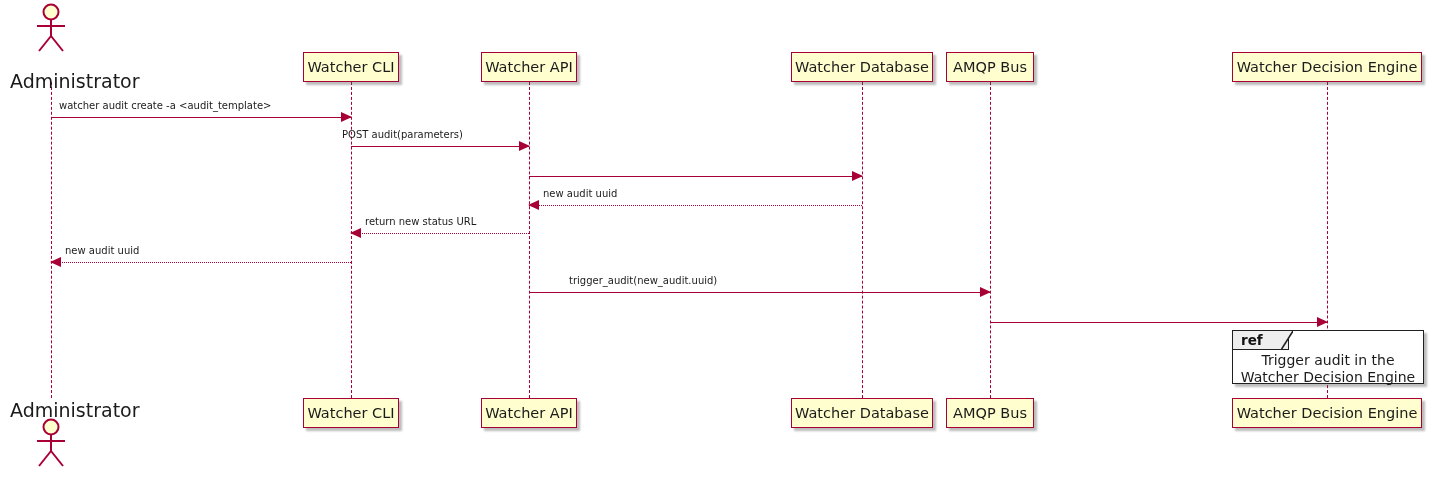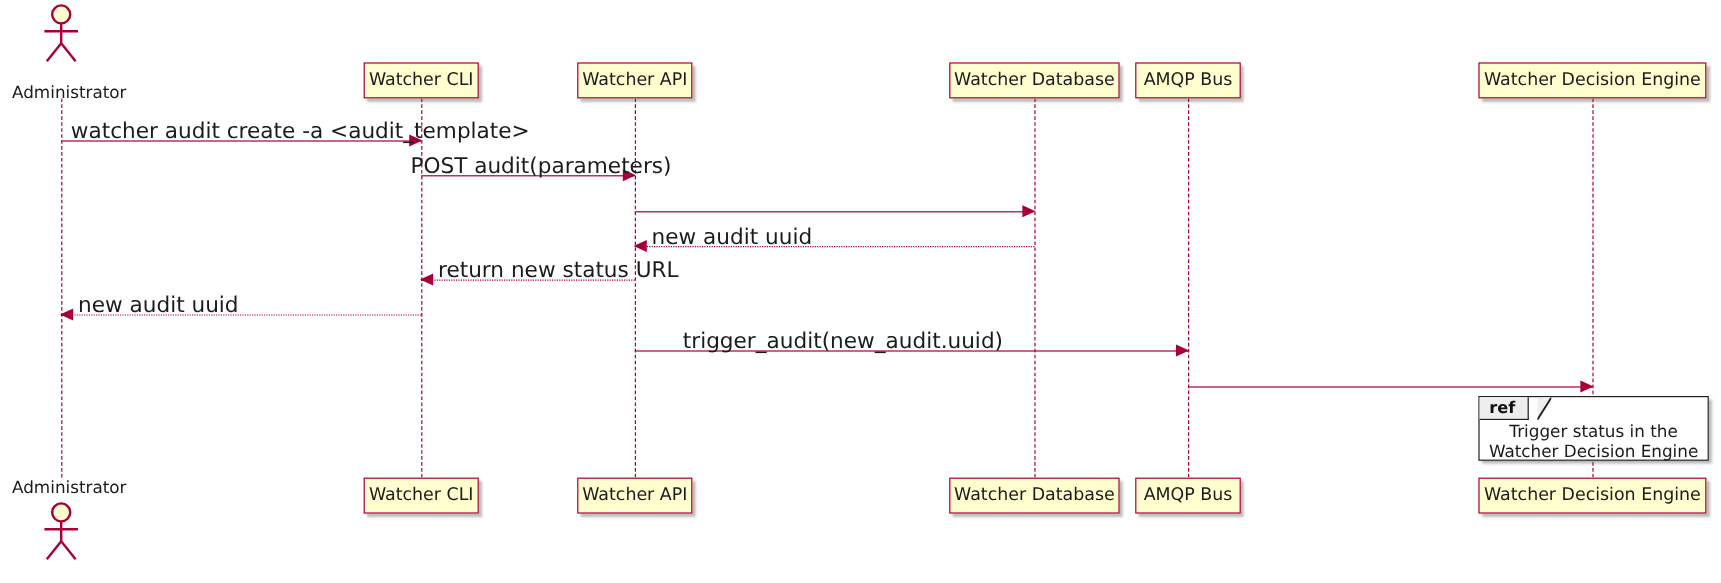--- a/index.html
+++ b/index.html
@@ -26,21 +26,21 @@
     box-sizing:border-box;
   }
   .participant span{
     font-size:14.5px;color:#1b1b1b;white-space:nowrap;line-height:1;
   }
 
   
   .actor{position:absolute;width:54px;height:56px;}
   .actor svg{display:block;}
   .actor-label{
-    position:absolute;font-size:14px;color:#1b1b1b;white-space:nowrap;
+    position:absolute;font-size:19px;color:#1b1b1b;white-space:nowrap;
   }
 
   
   .msg{position:absolute;height:1px;}
   .msg .line{
     position:absolute;left:0;top:0;width:100%;height:0;
     border-top:1.6px solid #A80036;
   }
   .msg.dotted .line{border-top:1.6px dotted #A80036;}
   .msg .head{position:absolute;top:-5px;width:0;height:0;}
@@ -50,21 +50,21 @@
     border-bottom:5.5px solid transparent;
     border-left:11px solid #A80036;
   }
   .msg.left .head{
     left:-1px;
     border-top:5.5px solid transparent;
     border-bottom:5.5px solid transparent;
     border-right:11px solid #A80036;
   }
   .msg-label{
-    position:absolute;font-size:18px;color:#1b1b1b;white-space:nowrap;line-height:1;
+    position:absolute;font-size:10px;color:#1b1b1b;white-space:nowrap;line-height:1;
   }
 
   
   .ref-box{
     position:absolute;background:#ffffff;border:1.6px solid #202020;
     box-shadow:3px 3px 2px rgba(80,80,80,0.38);
     box-sizing:border-box;
   }
   .ref-tag{
     position:absolute;left:0;top:0;height:19px;
@@ -174,23 +174,23 @@
     <div class="msg right" style="left: 529px; top: 292px; width: 461px;">
       <div class="line"></div>
       <div class="head"></div>
     </div>
     <div class="msg-label" style="left: 569px; top: 276px;">trigger_audit(new_audit.uuid)</div>
     <div class="msg right" style="left: 990px; top: 322px; width: 337px;">
       <div class="line"></div>
       <div class="head"></div>
     </div>
     <div class="ref-box" style="left: 1232px; top: 330px; width: 192px; height: 54px;">
-      <div class="ref-tag" style="width: 41px;">ref</div>
+      <div class="ref-tag" style="width: 56px;">ref</div>
       <div class="ref-tag-corner" style="left: 48px;"><svg width="12" height="19" viewBox="0 0 12 19">
           <polygon points="0,0 12,0 0,19" fill="#EEEEEE"></polygon>
           <line x1="12" y1="0" x2="0" y2="19" stroke="#202020" stroke-width="1.6"></line>
         </svg></div>
       <div class="ref-body">
-        <div>Trigger status in the</div>
+        <div>Trigger audit in the</div>
         <div>Watcher Decision Engine</div>
       </div>
     </div>
   </div>
 
 </body></html>

